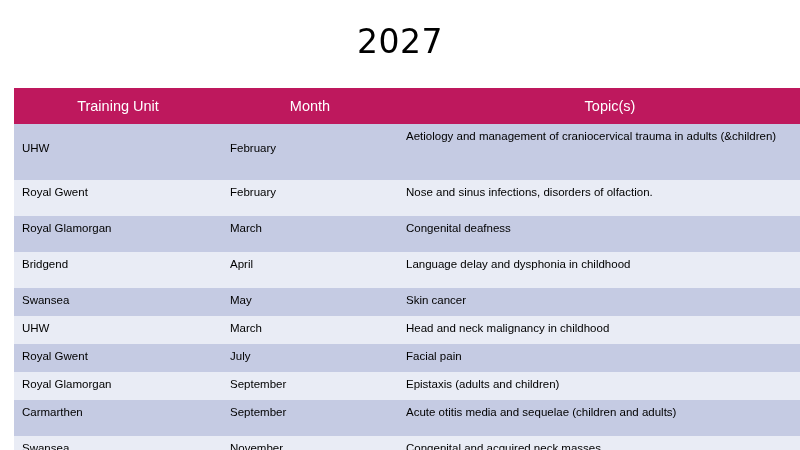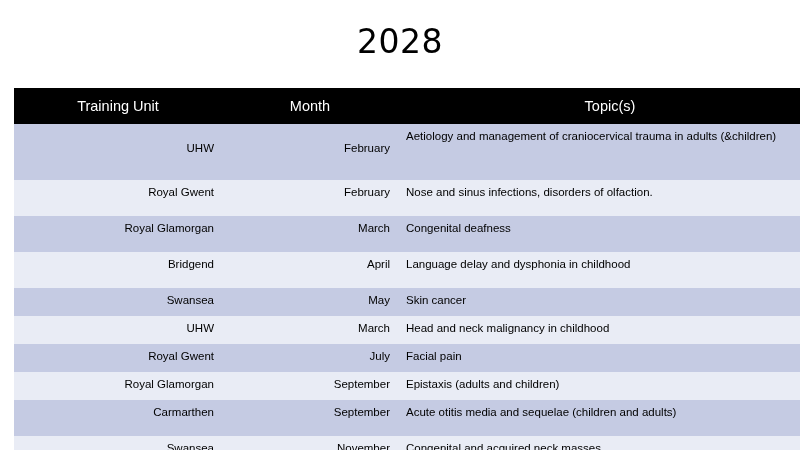--- a/index.html
+++ b/index.html
@@ -35,21 +35,21 @@
     left: 14px;
     top: 66px;
     width: 772px;
   }
   table.schedule {
     border-collapse: collapse;
     width: 772px;
     table-layout: fixed;
   }
   table.schedule th {
-    background: #000000;
+    background: #be185d;
     color: #ffffff;
     font-weight: 400;
     font-size: 14.5px;
     text-align: center;
     padding: 8px 6px;
     border: none;
     height: 20px;
   }
   table.schedule th.col-unit { width: 196px; }
   table.schedule th.col-month { width: 164px; }
@@ -64,29 +64,29 @@
     vertical-align: top;
   }
   table.schedule tbody tr.odd td { background: #c5cbe3; }
   table.schedule tbody tr.even td { background: #e9ecf5; }
 
   table.schedule tbody tr.r-tall td { height: 34px; }
   table.schedule tbody tr.r-mid td { height: 26px; }
   table.schedule tbody tr.r-short td { height: 18px; }
 
   td.cell-topic { padding-top: 5px; }
-  td.cell-unit, td.cell-month { padding-top: 9px; text-align: right; }
+  td.cell-unit, td.cell-month { padding-top: 9px; }
   tr.r-tall td.cell-unit, tr.r-tall td.cell-month { padding-top: 17px; }
 </style>
 </head>
 <body>
 
 <div class="slide">
 
-  <h1 class="slide-title">2028</h1>
+  <h1 class="slide-title">2027</h1>
 
   <div class="table-wrap">
     <table class="schedule">
       <thead>
         <tr>
           <th class="col-unit">Training Unit</th>
           <th class="col-month">Month</th>
           <th class="col-topic">Topic(s)</th>
         </tr>
       </thead>

